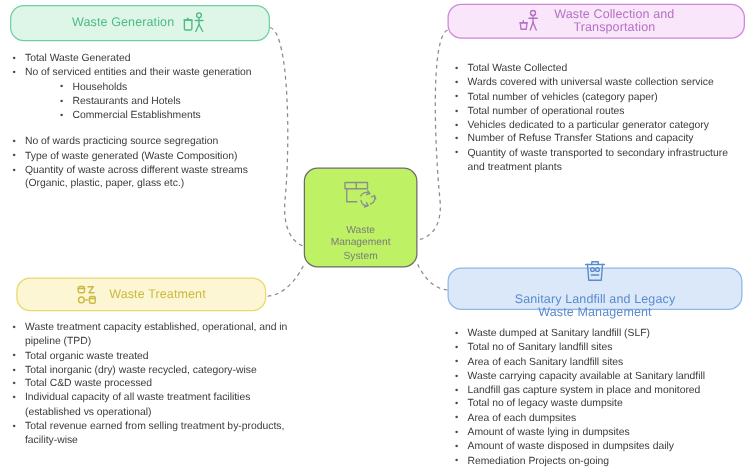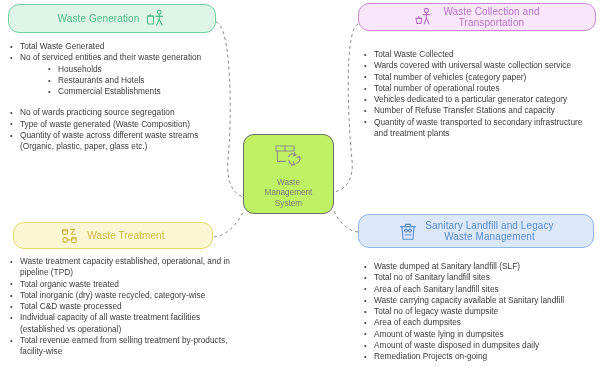--- a/index.html
+++ b/index.html
@@ -196,41 +196,42 @@
       <li>Waste treatment capacity established, operational, and in pipeline (TPD)</li>
       <li>Total organic waste treated</li>
       <li>Total inorganic (dry) waste recycled, category-wise</li>
       <li>Total C&amp;D waste processed</li>
       <li>Individual capacity of all waste treatment facilities (established vs operational)</li>
       <li>Total revenue earned from selling treatment by-products, facility-wise</li>
     </ul>
   </div>
 
   <div class="panel">
-    <div class="hdr blue" style="left:358px; top:214px; width:236px; height:34px;">
+    <div class="hdr blue" style="left:358px; top:214px; width:236px; height:34px;flex-direction:column;">
       <span class="hdr-icon">
         <svg width="20" height="21" viewBox="0 0 20 21" fill="none" stroke="#5a8bcc" stroke-width="1.1" stroke-linecap="round" stroke-linejoin="round">
           <path d="M4 5.6 L5 18.2 L15 18.2 L16 5.6"></path>
           <path d="M2.4 5.6 L17.6 5.6"></path>
           <path d="M7.6 3.4 L12.4 3.4"></path>
           <path d="M7.6 3.4 L7.2 5.6"></path>
             <path d="M12.4 3.4 L12.8 5.6"></path>
           <circle cx="8" cy="9.6" r="1.5"></circle>
           <circle cx="12" cy="9.6" r="1.5"></circle>
           <path d="M7 14 L13 14"></path>
         </svg>
       </span>
       <span class="hdr-title">Sanitary Landfill and Legacy
 Waste Management</span>
     </div>
     <ul class="list" style="left:362px; top:261px; width:236px;">
       <li>Waste dumped at Sanitary landfill (SLF)</li>
       <li>Total no of Sanitary landfill sites</li>
       <li>Area of each Sanitary landfill sites</li>
       <li>Waste carrying capacity available at Sanitary landfill</li>
+      <li>Landfill gas capture system in place and monitored</li>
       <li>Total no of legacy waste dumpsite</li>
       <li>Area of each dumpsites</li>
       <li>Amount of waste lying in dumpsites</li>
       <li>Amount of waste disposed in dumpsites daily</li>
       <li>Remediation Projects on-going</li>
     </ul>
   </div>
 
   <div class="hub">
     <span>

